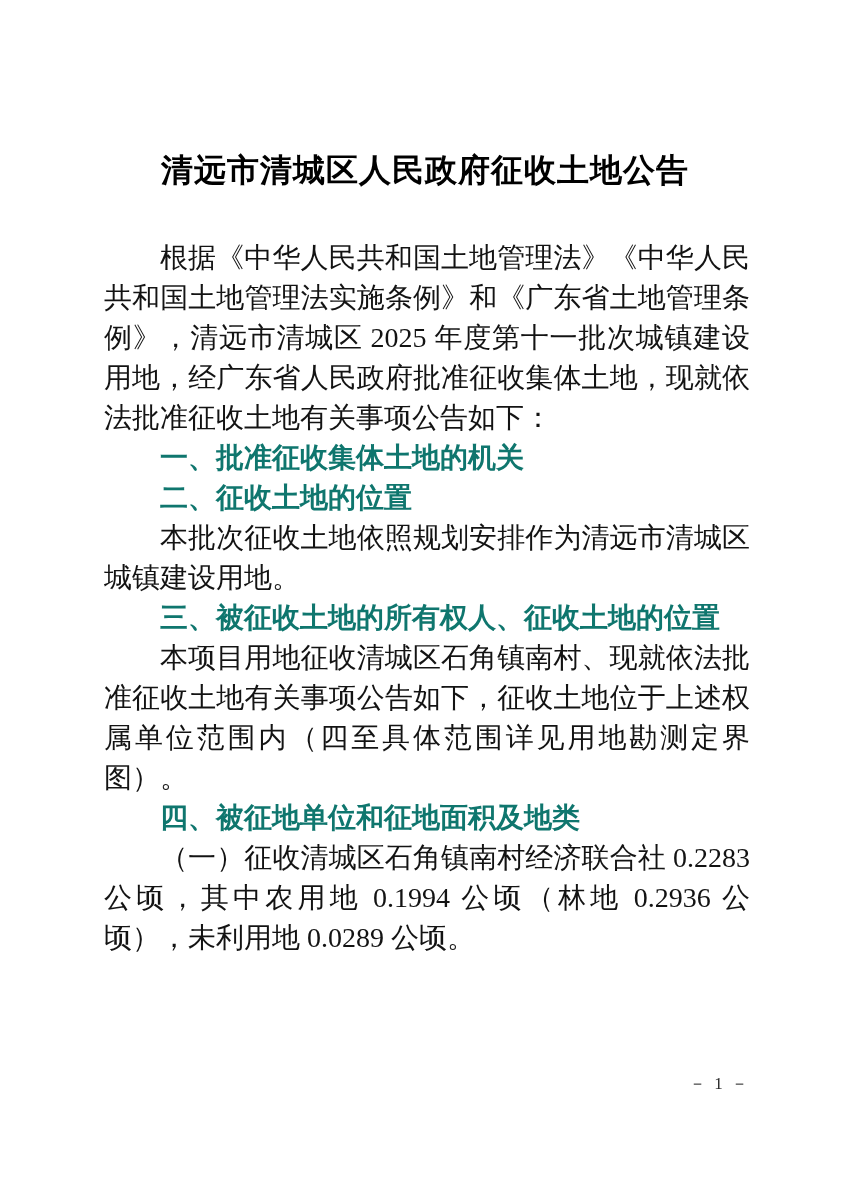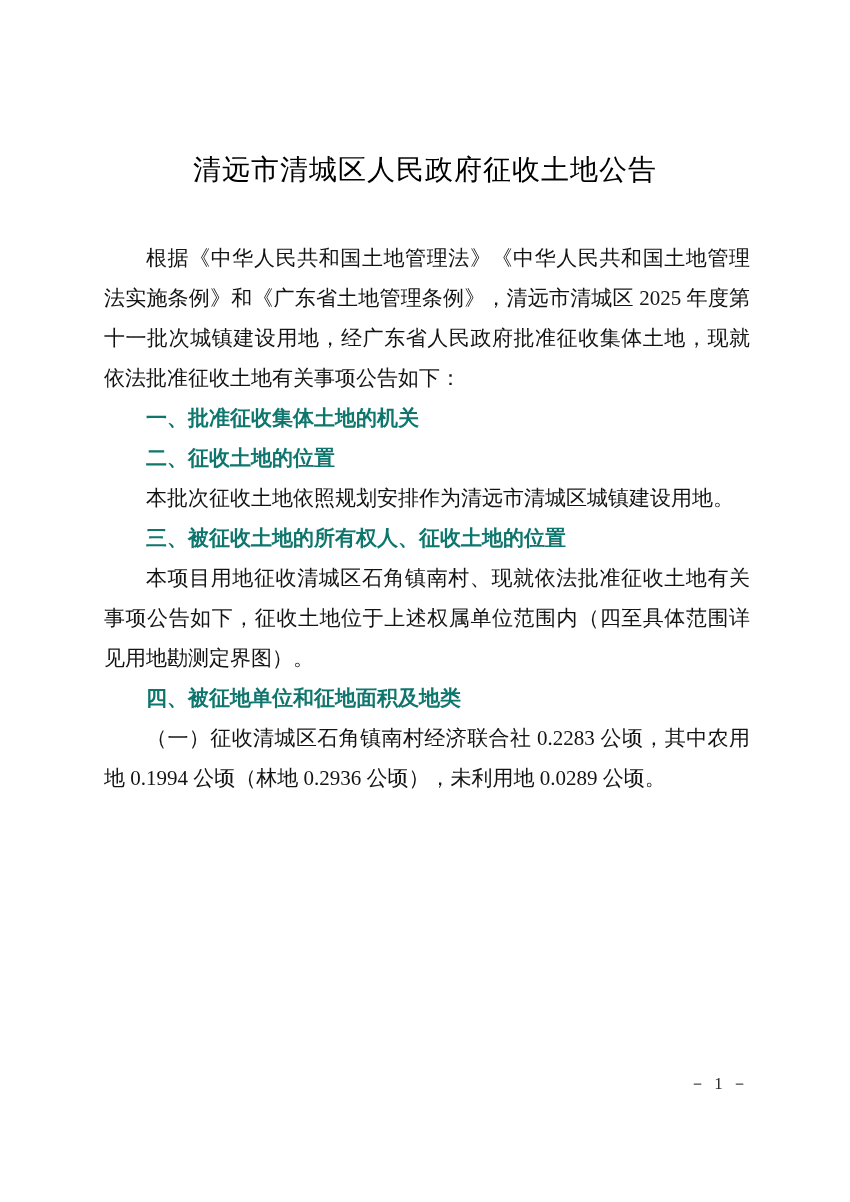--- a/index.html
+++ b/index.html
@@ -12,38 +12,38 @@
     width: 850px;
     height: 1202px;
     background: #ffffff;
     color: #111111;
     overflow: hidden;
   }
   .doc-title {
     padding-top: 150px;
     text-align: center;
     font-family: "Liberation Serif", "DejaVu Serif", serif;
-    font-weight: 400;
-    font-size: 28px;
+    font-weight: 700;
+    font-size: 32px;
     line-height: 40px;
     color: #000000;
     letter-spacing: 1px;
   }
   .doc-number {
     margin-top: 55px;
     text-align: center;
     font-family: "Liberation Serif", "DejaVu Serif", serif;
     font-size: 20px;
     line-height: 26px;
     color: #111111;
   }
   .doc-body {
     margin: 48px 100px 0 104px;
     font-family: "Liberation Serif", "DejaVu Serif", serif;
-    font-size: 21px;
+    font-size: 28px;
     line-height: 40px;
     text-align: justify;
     color: #131313;
   }
   .doc-body p {
     margin: 0;
     padding: 0;
     text-indent: 2em;
   }
   .doc-body p.heading {

